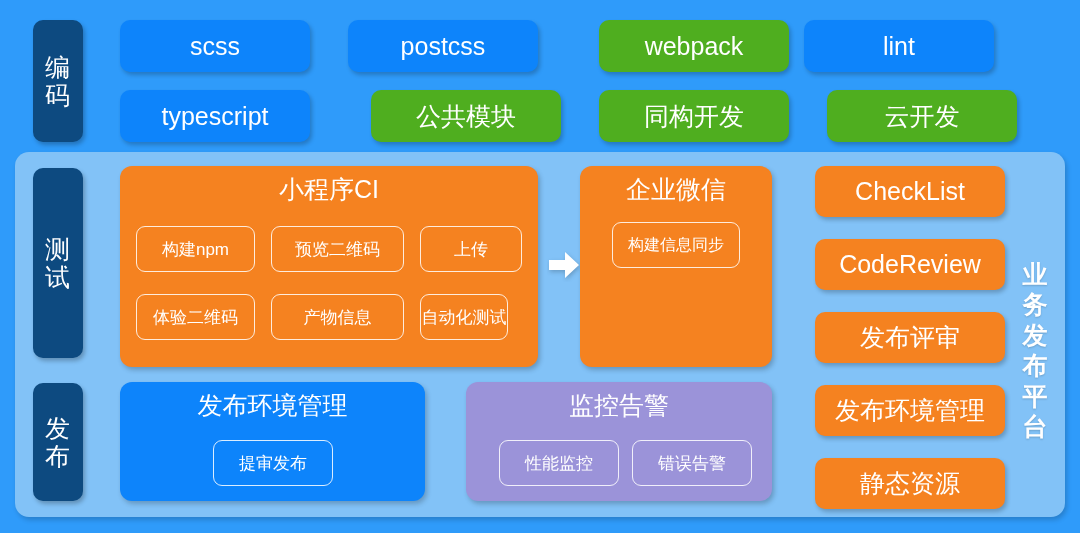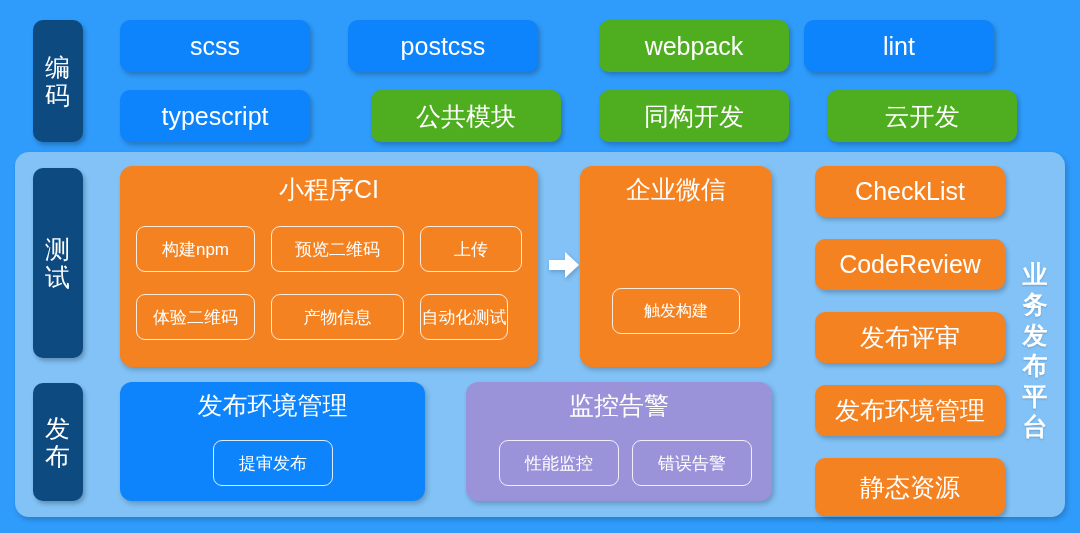--- a/index.html
+++ b/index.html
@@ -185,22 +185,22 @@
 
   <div class="arrow" style="left:547px; top:248px;">
     <svg viewBox="0 0 34 34" width="34" height="34" aria-hidden="true">
       <polygon points="2,12 18,12 18,4 32,17 18,30 18,22 2,22" fill="#ffffff" stroke="none" style="filter:drop-shadow(1px 2px 2px rgba(0,0,0,0.2));"></polygon>
     </svg>
   </div>
 
   <div class="group orange" style="left:580px; top:166px; width:192px; height:201px;">
     <div class="group-title" style="top:10px;">企业微信</div>
 
-    <div class="chip" style="left:32px; top:122px; width:128px; height:46px; font-size:16px;">
-      <span>触发构建</span>
+    <div class="chip" style="left:32px; top:56px; width:128px; height:46px; font-size:16px;">
+      <span>构建信息同步</span>
     </div>
   </div>
 
   <div class="stage-label" style="left:33px; top:383px; width:50px; height:118px;">
     <span>发</span>
     <span>布</span>
   </div>
 
   <div class="group blue" style="left:120px; top:382px; width:305px; height:119px;">
     <div class="group-title" style="top:10px;">发布环境管理</div>
@@ -224,21 +224,21 @@
   </div>
   <div class="pill orange" style="left:815px; top:239px; width:190px; height:51px; font-size:25px;">
     <span>CodeReview</span>
   </div>
   <div class="pill orange" style="left:815px; top:312px; width:190px; height:51px; font-size:25px;">
     <span>发布评审</span>
   </div>
   <div class="pill orange" style="left:815px; top:385px; width:190px; height:51px; font-size:25px;">
     <span>发布环境管理</span>
   </div>
-  <div class="pill orange" style="left:815px; top:458px; width:190px; height:58px; font-size:25px;">
+  <div class="pill orange" style="left:815px; top:458px; width:190px; height:51px; font-size:25px;">
     <span>静态资源</span>
   </div>
 
   <div class="vlabel" style="left:1018px; top:230px; width:34px; height:240px;">
     <span>业</span>
     <span>务</span>
     <span>发</span>
     <span>布</span>
     <span>平</span>
     <span>台</span>

